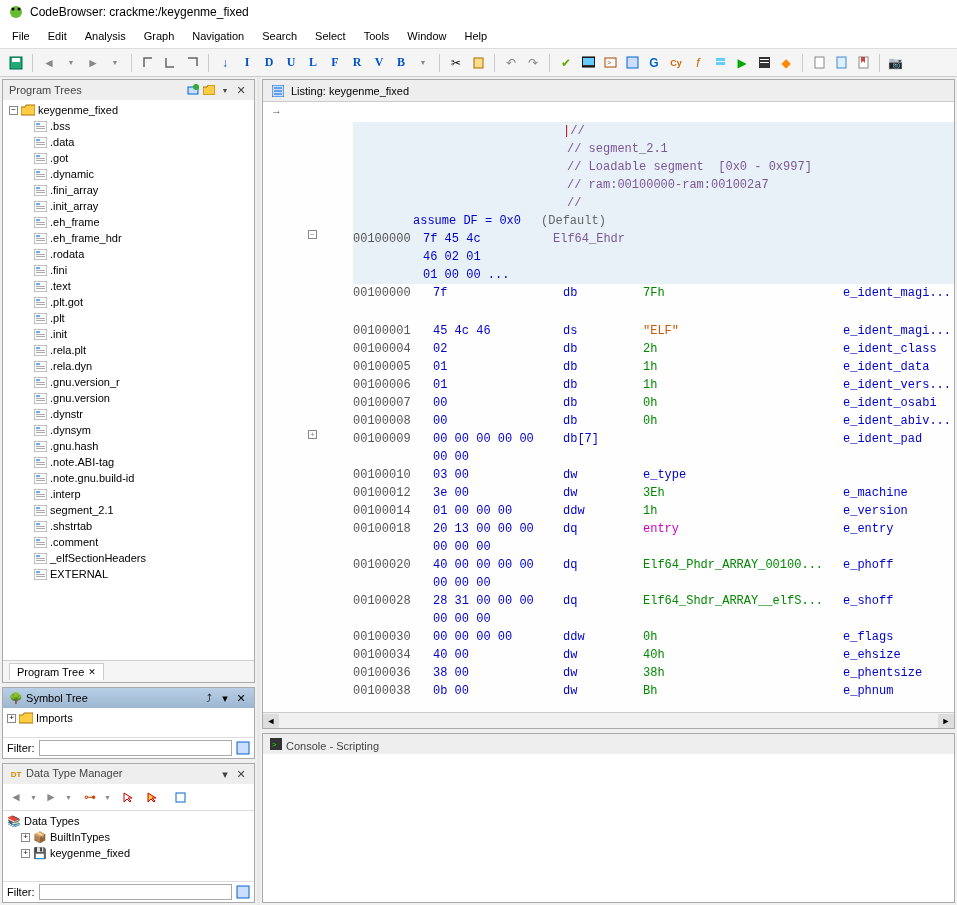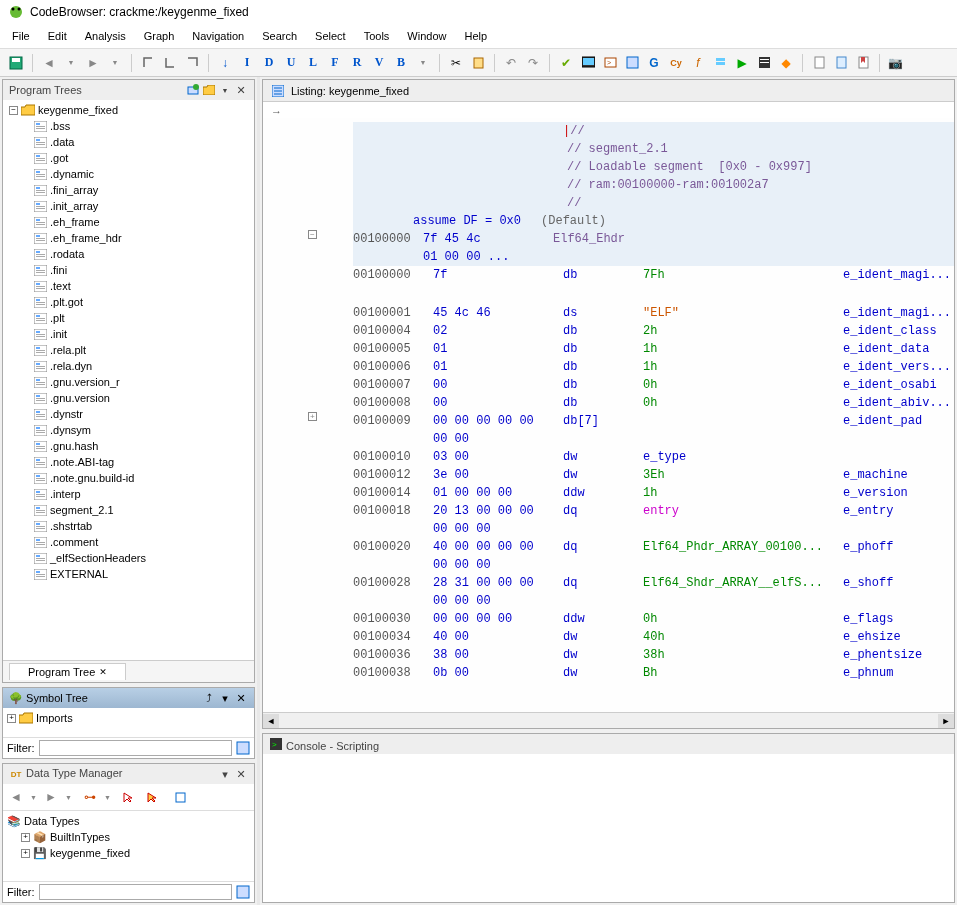--- a/index.html
+++ b/index.html
@@ -19,21 +19,21 @@
 .panel-hdr.inactive { background: #eee; color: #444; }
 .panel-hdr .btns { display: flex; gap: 2px; }
 .hdr-icon { width: 14px; height: 14px; display: inline-flex; align-items: center; justify-content: center; font-size: 11px; cursor: default; }
 .tree { flex: 1; overflow: auto; padding: 2px; font-size: 11px; }
 .tree-root { padding-left: 2px; }
 .tree-node { display: flex; align-items: center; gap: 3px; padding: 1px 2px; cursor: default; white-space: nowrap; }
 .tree-children { padding-left: 24px; }
 .tree-toggle { width: 9px; height: 9px; border: 1px solid #888; display: inline-flex; align-items: center; justify-content: center; font-size: 8px; line-height: 1; }
 .file-icon { width: 14px; height: 14px; display: inline-flex; align-items: center; justify-content: center; font-size: 11px; }
 .tabs { background: #f5f5f5; border-top: 1px solid #ccc; padding: 2px 6px; font-size: 11px; display: flex; gap: 4px; }
-.tab { padding: 2px 18px; background: #fff; border: 1px solid #ccc; border-bottom: none; display: flex; align-items: center; gap: 4px; }
+.tab { padding: 2px 7px; background: #fff; border: 1px solid #ccc; border-bottom: none; display: flex; align-items: center; gap: 4px; }
 .filter-row { display: flex; align-items: center; padding: 2px 4px; gap: 4px; border-top: 1px solid #ddd; }
 .filter-row input { flex: 1; border: 1px solid #aaa; padding: 1px 3px; font-size: 11px; }
 .listing-hdr { background: #eee; padding: 2px 8px; display: flex; align-items: center; gap: 6px; font-size: 11px; height: 22px; border-bottom: 1px solid #ccc; }
 .listing-body { flex: 1; background: #fefefe; overflow: auto; font-family: 'Courier New', monospace; font-size: 12px; position: relative; }
 .listing-content { padding: 4px 0 4px 90px; }
 .asm-line { white-space: pre; line-height: 18px; height: 18px; display: flex; }
 .addr { color: #555; display: inline-block; width: 80px; }
 .bytes { color: #0000cc; display: inline-block; width: 130px; }
 .mnem { color: #0000cc; display: inline-block; width: 80px; }
 .operand { color: #008800; display: inline-block; width: 200px; }
@@ -661,20 +661,21 @@
       <div class="listing-body">
         <div class="listing-content">
           <div class="section-hdr">
             <div class="asm-line"><span style="width:210px"></span><span style="color:#c00">|</span><span class="comment">//</span></div>
             <div class="asm-line"><span style="width:214px"></span><span class="comment">// segment_2.1</span></div>
             <div class="asm-line"><span style="width:214px"></span><span class="comment">// Loadable segment  [0x0 - 0x997]</span></div>
             <div class="asm-line"><span style="width:214px"></span><span class="comment">// ram:00100000-ram:001002a7</span></div>
             <div class="asm-line"><span style="width:214px"></span><span class="comment">//</span></div>
             <div class="asm-line"><span style="width:60px"></span><span style="color:#0000cc">assume DF = 0x0</span><span style="width:20px"></span><span style="color:#666">(Default)</span></div>
             <div class="asm-line" style="position:relative"><span style="position:absolute;left:-45px;color:#888;border:1px solid #888;width:9px;height:9px;font-size:8px;text-align:center;line-height:8px">−</span><span class="addr" style="width:70px">00100000</span><span class="bytes" style="width:130px">7f 45 4c</span><span style="color:#7a5898">Elf64_Ehdr</span></div>
+            <div class="asm-line"><span style="width:70px"></span><span class="bytes">46 02 01</span></div>
             <div class="asm-line"><span style="width:70px"></span><span class="bytes">01 00 00 ...</span></div>
           </div>
           <div id="asm-rows">
               <div class="asm-line" style="position: relative;"><span class="addr">00100000</span><span class="bytes">7f</span><span class="mnem">db</span><span class="operand lbl">7Fh</span><span class="field">e_ident_magi...</span></div>
               <div class="asm-line" style="position: relative; margin-top: 20px;"><span class="addr">00100001</span><span class="bytes">45 4c 46</span><span class="mnem">ds</span><span class="operand str">"ELF"</span><span class="field">e_ident_magi...</span></div>
               <div class="asm-line" style="position: relative;"><span class="addr">00100004</span><span class="bytes">02</span><span class="mnem">db</span><span class="operand lbl">2h</span><span class="field">e_ident_class</span></div>
               <div class="asm-line" style="position: relative;"><span class="addr">00100005</span><span class="bytes">01</span><span class="mnem">db</span><span class="operand lbl">1h</span><span class="field">e_ident_data</span></div>
               <div class="asm-line" style="position: relative;"><span class="addr">00100006</span><span class="bytes">01</span><span class="mnem">db</span><span class="operand lbl">1h</span><span class="field">e_ident_vers...</span></div>
               <div class="asm-line" style="position: relative;"><span class="addr">00100007</span><span class="bytes">00</span><span class="mnem">db</span><span class="operand lbl">0h</span><span class="field">e_ident_osabi</span></div>
               <div class="asm-line" style="position: relative;"><span class="addr">00100008</span><span class="bytes">00</span><span class="mnem">db</span><span class="operand lbl">0h</span><span class="field">e_ident_abiv...</span></div>

